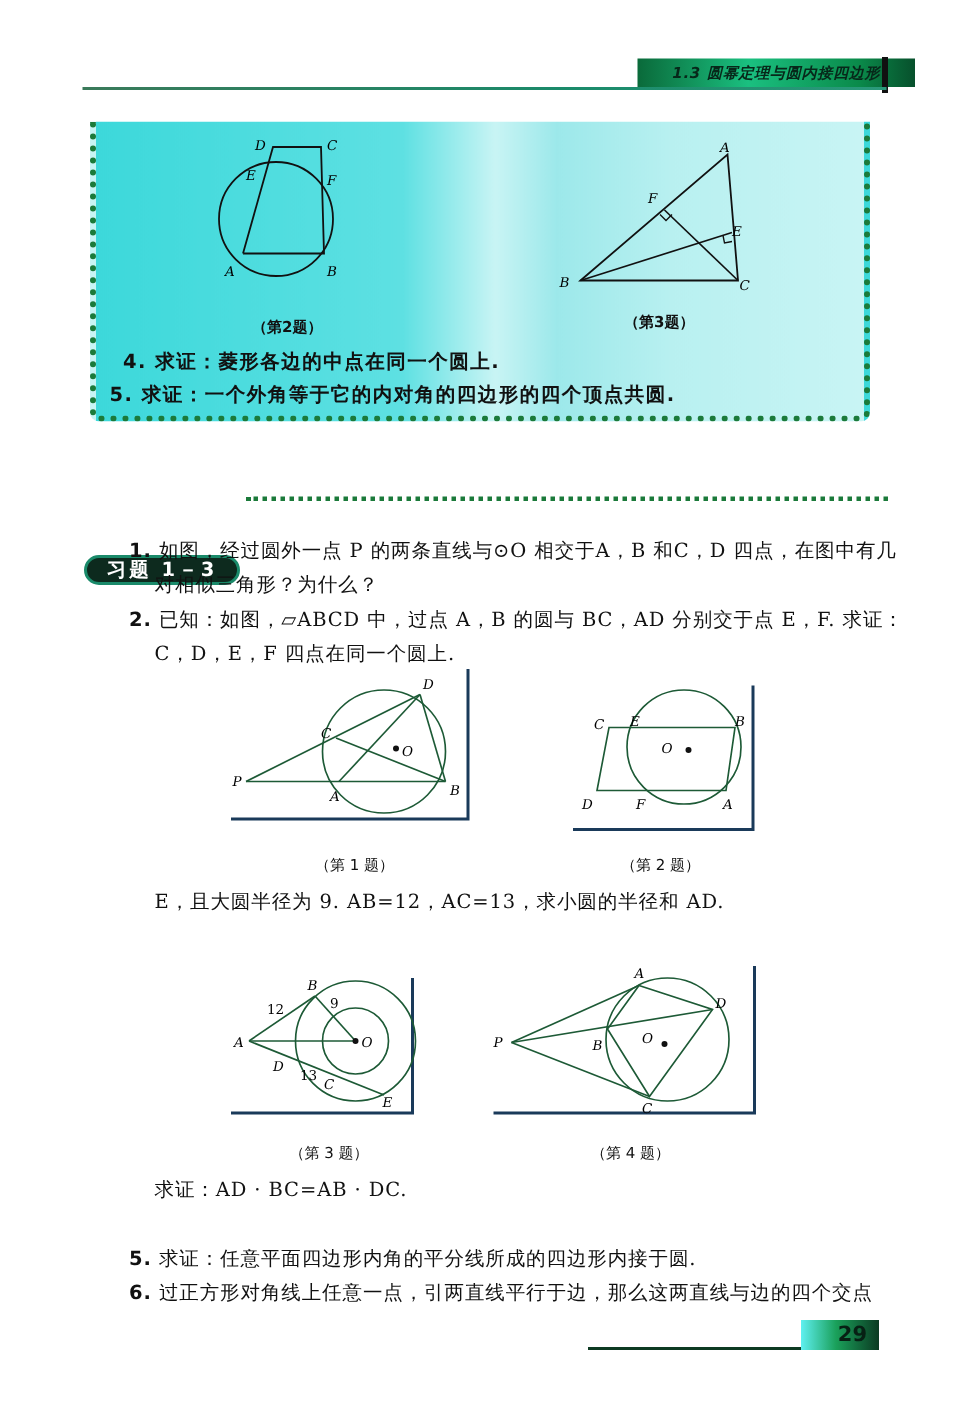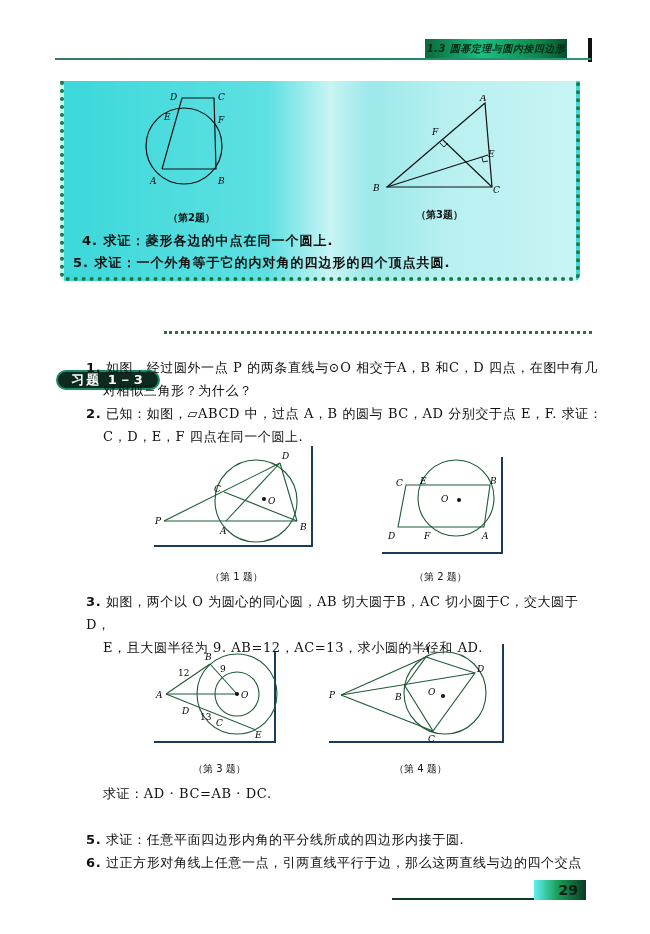--- a/index.html
+++ b/index.html
@@ -1,20 +1,20 @@
 <!DOCTYPE html>
 <html><head>
 <meta charset="utf-8">
 <style>
   html,body{margin:0;padding:0;background:#fff;}
   body{width:650px;height:934px;position:relative;overflow:hidden;font-family:"DejaVu Serif","Liberation Serif",serif;color:#111;}
   .abs{position:absolute;}
   
   .hdr-line{left:55px;top:58px;width:536px;height:2px;background:linear-gradient(90deg,#3a7a5a,#1a8a6a 60%,#2a9a7a);}
-  .hdr-box{left:425px;top:39px;width:142px;height:19px;background:linear-gradient(90deg,#0a6a3a,#1ac080 40%,#0a8a4a 80%,#07502c);display:flex;align-items:center;justify-content:center;}
+  .hdr-box{left:425px;top:39px;width:185px;height:19px;background:linear-gradient(90deg,#0a6a3a,#1ac080 40%,#0a8a4a 80%,#07502c);display:flex;align-items:center;justify-content:center;}
   .hdr-box span{font-family:"DejaVu Sans","Liberation Sans",sans-serif;font-size:10px;font-weight:bold;font-style:italic;color:#07281a;letter-spacing:0.5px;}
   .hdr-bar{left:588px;top:38px;width:4px;height:24px;background:#111;}
   
   .cyan{left:60px;top:81px;width:512px;height:196px;background:linear-gradient(90deg,#3cd8da 0%,#5ee0e2 40%,#c8f4f4 52%,#9ce8ea 60%,#b8f0f0 75%,#c8f4f4 100%);border-left:4px dotted #1b7a3a;border-right:4px dotted #1b7a3a;border-bottom:4px dotted #1b7a3a;border-radius:0 0 6px 6px;}
   .cap{font-size:10px;font-family:"DejaVu Sans","Liberation Sans",sans-serif;font-weight:bold;}
   .q{font-size:13px;font-weight:bold;font-family:"DejaVu Sans","Liberation Sans",sans-serif;letter-spacing:1px;}
   
   .sec-pill{left:56px;top:322px;width:104px;height:20px;background:#0d2a1e;border-radius:10px;border:2px solid #1a8a6a;display:flex;align-items:center;justify-content:center;box-sizing:border-box;margin-top:48px;}
   .sec-pill span{color:#fff;font-weight:bold;font-family:"DejaVu Sans","Liberation Sans",sans-serif;font-size:13px;letter-spacing:2px;}
   .sec-dash{left:164px;top:331px;width:428px;height:0;border-top:3px dotted #1b7a3a;}
@@ -113,21 +113,20 @@
   <text x="42" y="29">E</text>
   <text x="112" y="29">B</text>
   <text x="63" y="47">O</text>
   <text x="10" y="84">D</text>
   <text x="46" y="84">F</text>
   <text x="104" y="84">A</text>
 </svg>
 <div class="abs fig-cap" style="left:414px;top:570px">（第 2 题）</div>
 
 <div class="abs t" style="left:86px;top:590px;width:520px">
-  <div><b>3.</b> <span>如图，两个以 O 为圆心的同心圆，AB 切大圆于B，AC 切小圆于C，交大圆于 D，</span></div>
   <div style="padding-left:17px">E，且大圆半径为 9. AB=12，AC=13，求小圆的半径和 AD.</div>
 </div>
 
 <svg class="abs" style="left:150px;top:650px" width="130" height="95">
   <polyline points="125,2 125,92 4,92" fill="none" stroke="#1a3a5a" stroke-width="2"></polyline>
   <circle cx="87" cy="44" r="40" fill="none" stroke="#1d5a36" stroke-width="1.1"></circle>
   <circle cx="87" cy="44" r="22" fill="none" stroke="#1d5a36" stroke-width="1.1"></circle>
   <line x1="16" y1="44" x2="87" y2="44" stroke="#1d5a36" stroke-width="1.1"></line>
   <line x1="16" y1="44" x2="60" y2="14" stroke="#1d5a36" stroke-width="1.1"></line>
   <line x1="60" y1="14" x2="87" y2="44" stroke="#1d5a36" stroke-width="1.1"></line>

